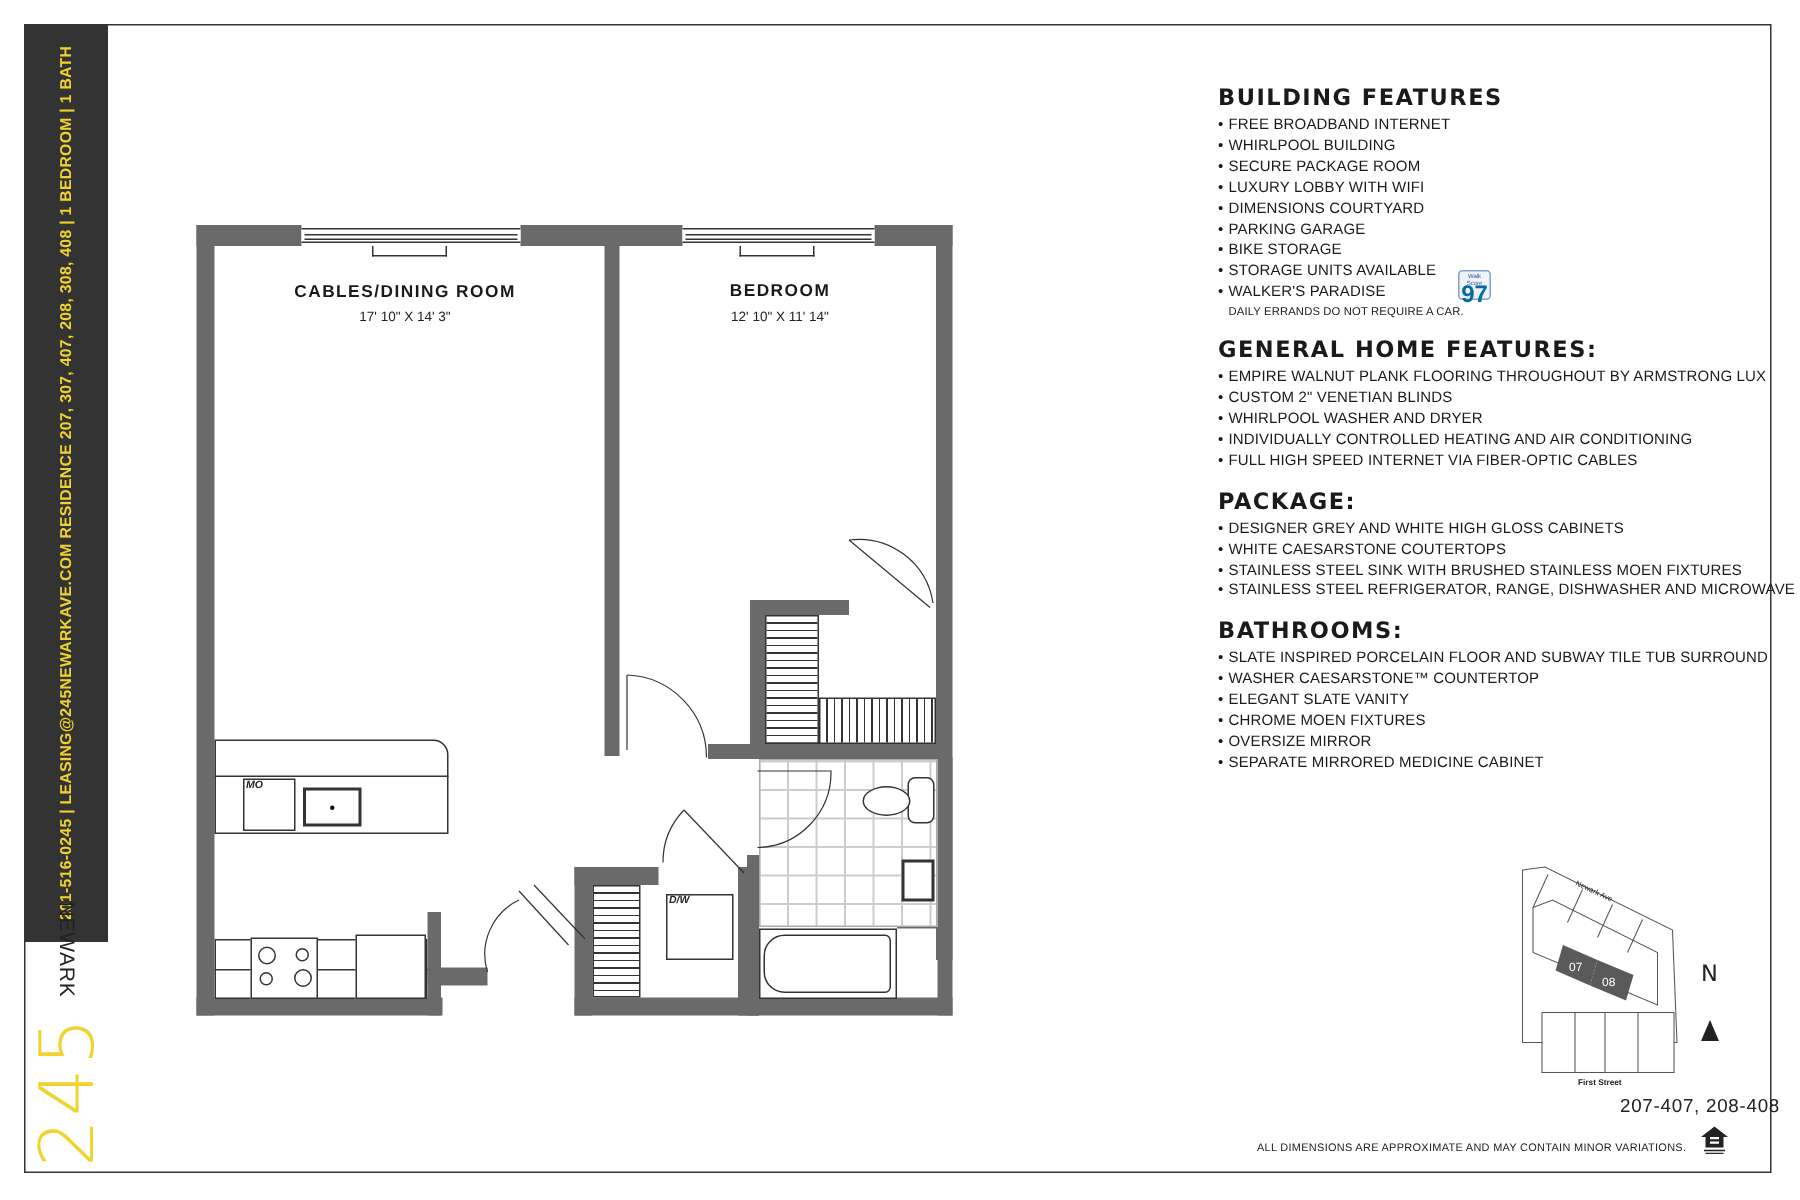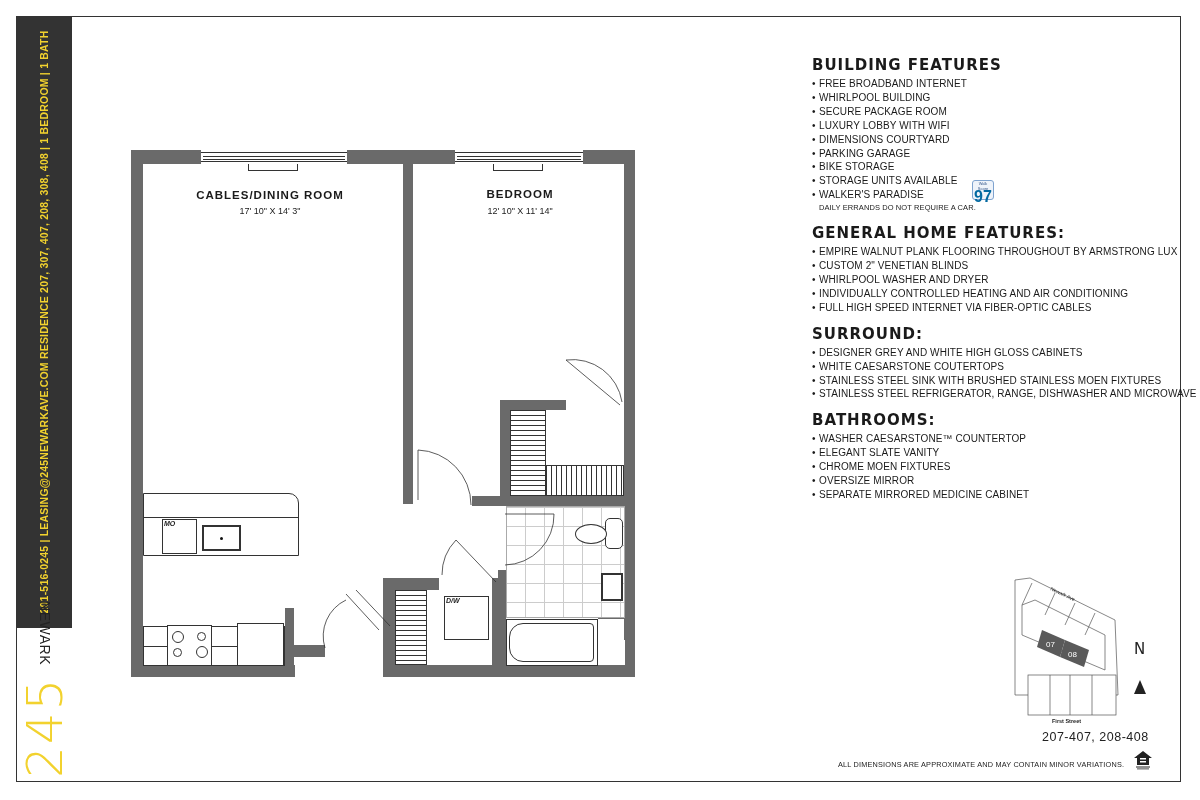--- a/index.html
+++ b/index.html
@@ -33,21 +33,21 @@
   .item .b { display: inline-block; width: 7px; }
   .sub-note { font-size: 7.5px; line-height: 12px; padding-left: 7px; }
   .walkscore { position: absolute; left: 972px; top: 180px; width: 22px; height: 20px; border: 1px solid #7fa3cf; border-radius: 3px; background: #eef3fa; text-align: center; box-sizing: border-box; }
   .walkscore .ws-label { font-size: 4px; color: #34568a; line-height: 5px; display: block; }
   .walkscore .ws-num { font-size: 16px; font-weight: bold; color: #0369a1; line-height: 12px; display: block; }
 
   
   .keyplan { position: absolute; left: 1010px; top: 575px; width: 110px; height: 150px; }
   .north { position: absolute; left: 1134px; top: 640px; font-size: 15px; color: #222; font-family: "DejaVu Sans", sans-serif; }
   .north-arrow { position: absolute; left: 1134px; top: 680px; width: 0; height: 0; border-left: 6px solid transparent; border-right: 6px solid transparent; border-bottom: 14px solid #222; }
-  .units { position: absolute; left: 1042px; top: 730px; font-size: 12.5px; color: #222; letter-spacing: 0.5px; }
+  .units { position: absolute; left: 1080px; top: 730px; font-size: 12.5px; color: #222; letter-spacing: 0.5px; }
   .disclaimer { position: absolute; left: 838px; top: 760px; font-size: 7.3px; color: #222; letter-spacing: 0.2px; white-space: nowrap; }
   .eho { position: absolute; left: 1133px; top: 750px; width: 20px; height: 20px; }
 </style>
 </head>
 <body>
 
 <div class="frame"></div>
 
 <div class="sidebar">
   <div class="sidebar-text">201-516-0245  |  LEASING@245NEWARKAVE.COM      RESIDENCE  207, 307, 407, 208, 308, 408  |  1 BEDROOM  |  1 BATH</div>
@@ -157,29 +157,30 @@
   <div class="sec">
     <div class="sec-title">GENERAL HOME FEATURES:</div>
     <div class="item"><span class="b">•</span><span>EMPIRE WALNUT PLANK FLOORING THROUGHOUT BY ARMSTRONG LUX</span></div>
     <div class="item"><span class="b">•</span><span>CUSTOM 2" VENETIAN BLINDS</span></div>
     <div class="item"><span class="b">•</span><span>WHIRLPOOL WASHER AND DRYER</span></div>
     <div class="item"><span class="b">•</span><span>INDIVIDUALLY CONTROLLED HEATING AND AIR CONDITIONING</span></div>
     <div class="item"><span class="b">•</span><span>FULL HIGH SPEED INTERNET VIA FIBER-OPTIC CABLES</span></div>
   </div>
 
   <div class="sec">
-    <div class="sec-title">SURROUND:</div>
+    <div class="sec-title">PACKAGE:</div>
     <div class="item"><span class="b">•</span><span>DESIGNER GREY AND WHITE HIGH GLOSS CABINETS</span></div>
     <div class="item"><span class="b">•</span><span>WHITE CAESARSTONE COUTERTOPS</span></div>
     <div class="item"><span class="b">•</span><span>STAINLESS STEEL SINK WITH BRUSHED STAINLESS MOEN FIXTURES</span></div>
     <div class="item"><span class="b">•</span><span>STAINLESS STEEL REFRIGERATOR, RANGE, DISHWASHER AND MICROWAVE</span></div>
   </div>
 
   <div class="sec">
     <div class="sec-title">BATHROOMS:</div>
+    <div class="item"><span class="b">•</span><span>SLATE INSPIRED PORCELAIN FLOOR AND SUBWAY TILE TUB SURROUND</span></div>
     <div class="item"><span class="b">•</span><span>WASHER CAESARSTONE™ COUNTERTOP</span></div>
     <div class="item"><span class="b">•</span><span>ELEGANT SLATE VANITY</span></div>
     <div class="item"><span class="b">•</span><span>CHROME MOEN FIXTURES</span></div>
     <div class="item"><span class="b">•</span><span>OVERSIZE MIRROR</span></div>
     <div class="item"><span class="b">•</span><span>SEPARATE MIRRORED MEDICINE CABINET</span></div>
   </div>
 </div>
 
 <div class="walkscore">
   <span class="ws-label">Walk Score</span>

